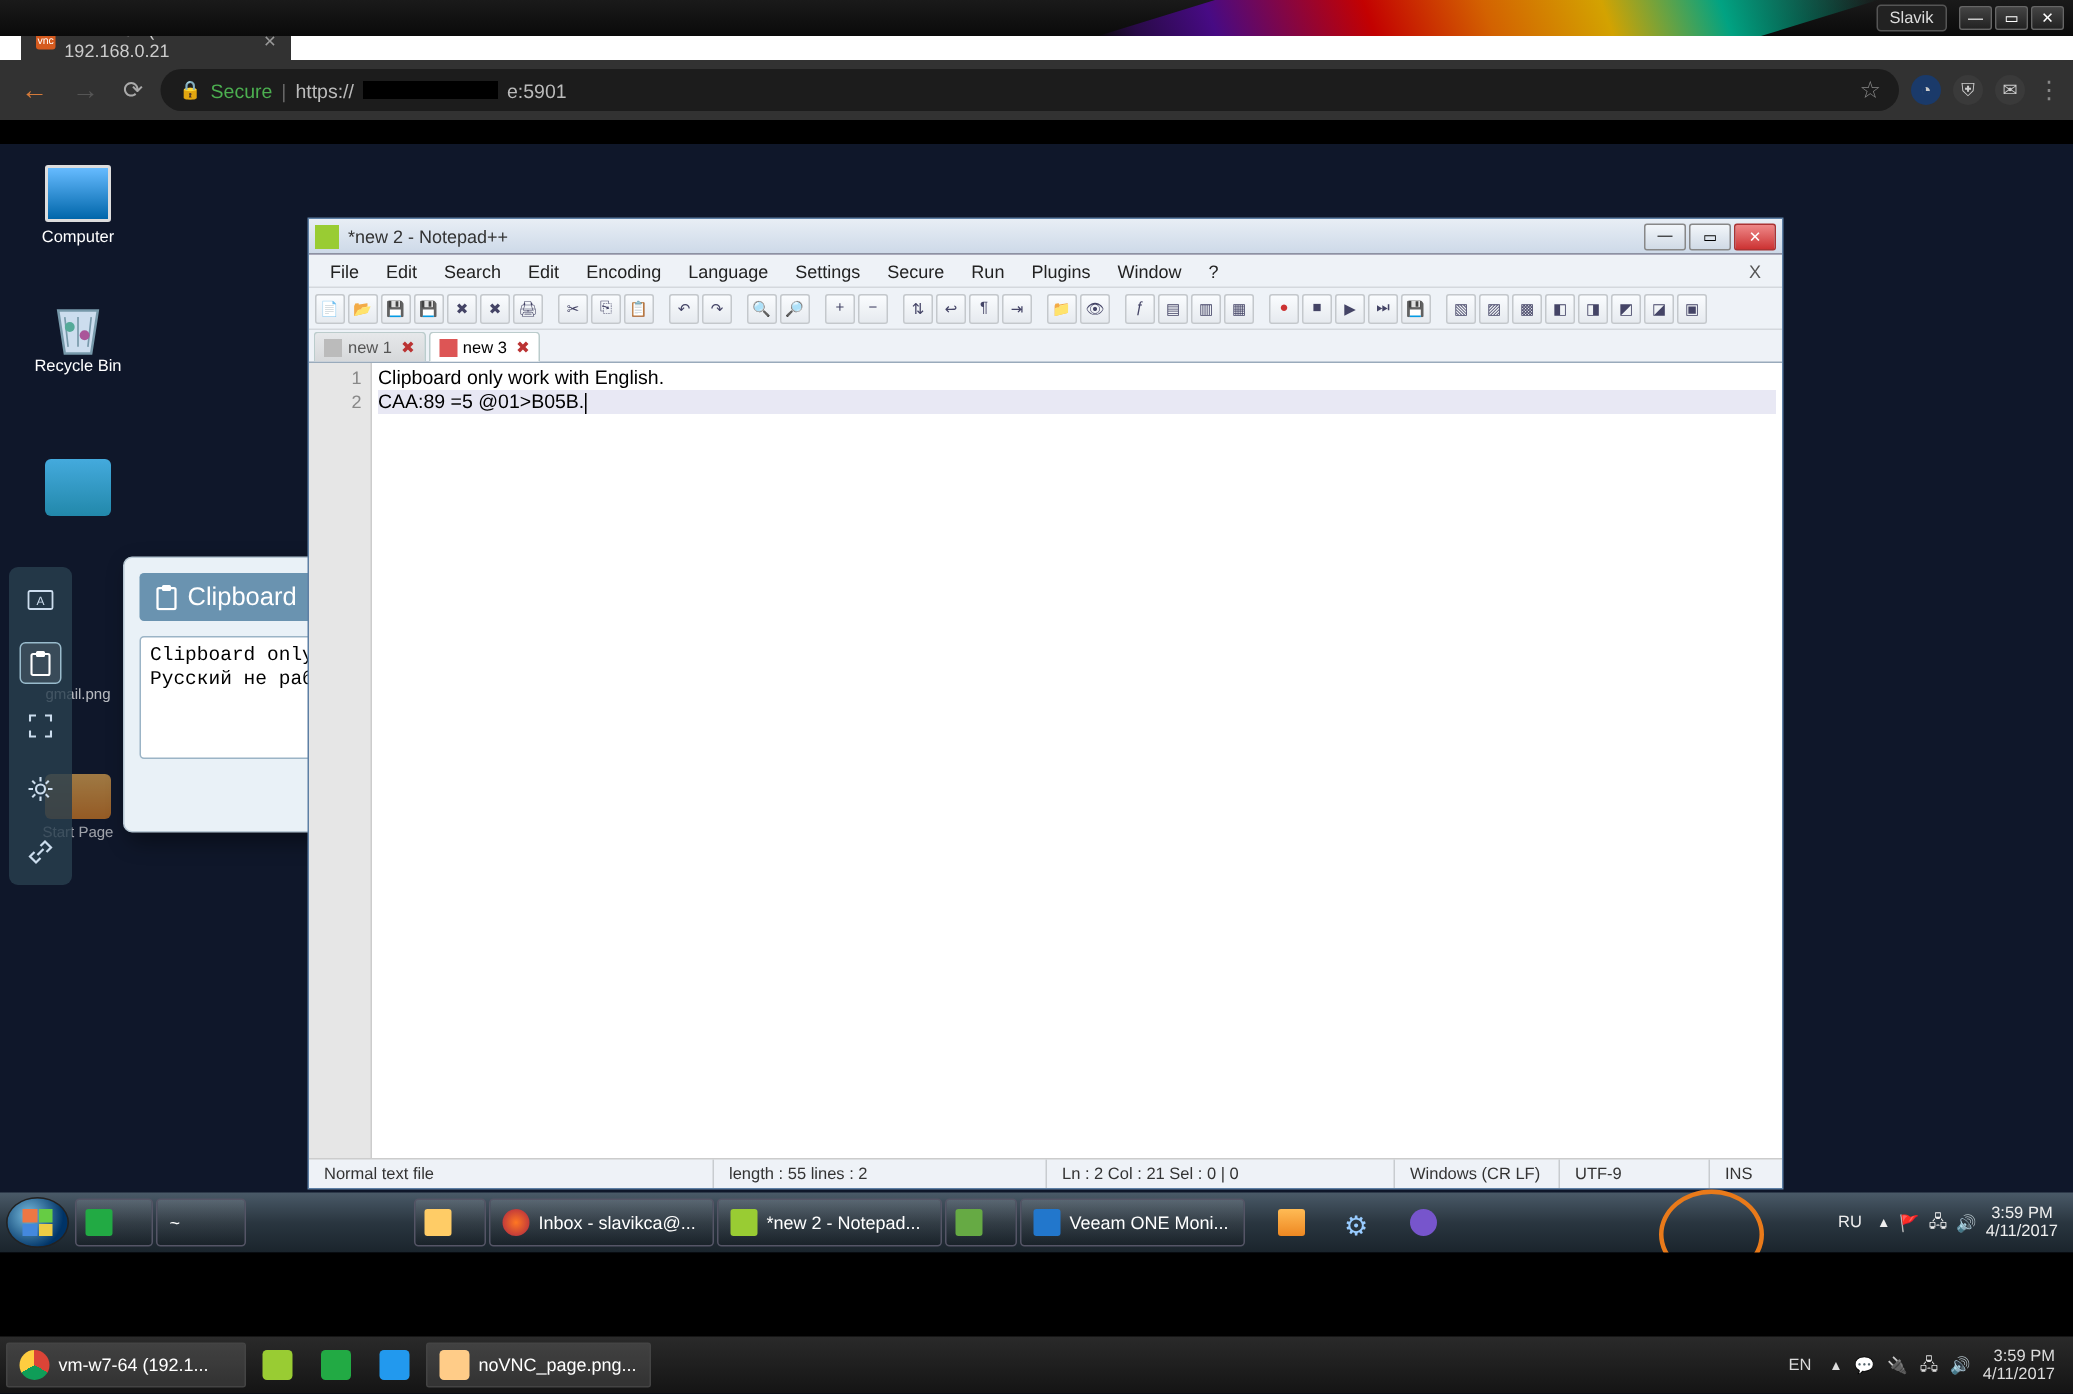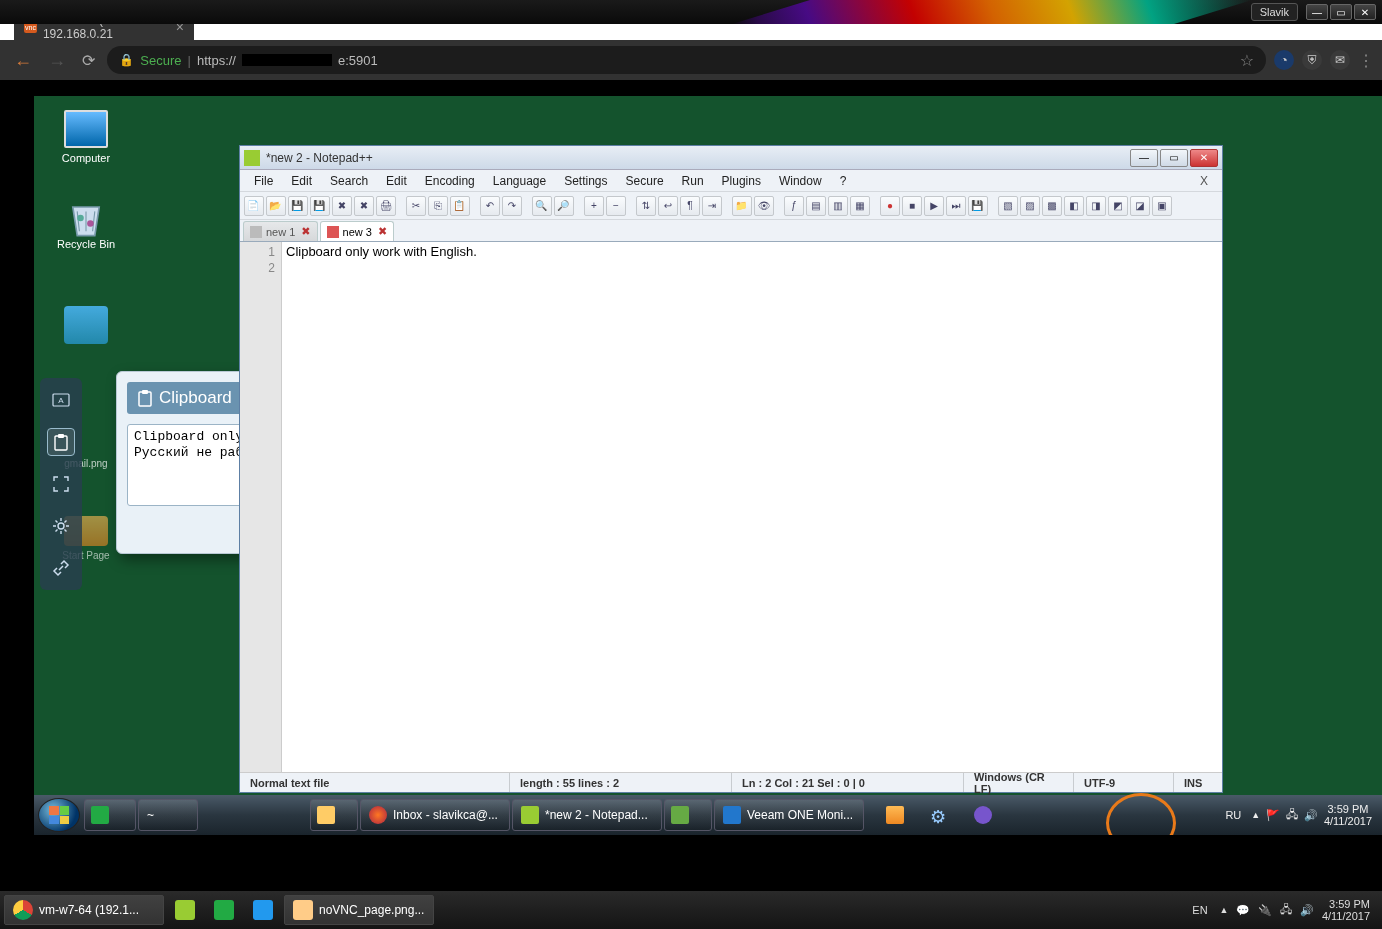--- a/index.html
+++ b/index.html
@@ -19,21 +19,21 @@
   .nav-arrow.dim{color:#555;}
   .addr{flex:1;height:28px;background:#1c1c1c;border-radius:14px;display:flex;align-items:center;padding:0 12px;gap:6px;color:#bbb;font-size:13px;}
   .lock{color:#5a5;font-size:12px;}
   .secure{color:#4caf50;font-size:13px;}
   .divider{color:#666;}
   .url-hidden{display:inline-block;width:90px;height:12px;background:#000;vertical-align:middle;}
   .star{color:#888;font-size:16px;margin-left:auto;}
   .ext-icon{width:20px;height:20px;border-radius:50%;display:flex;align-items:center;justify-content:center;color:#ccc;font-size:12px;}
   .menu-dots{color:#888;font-size:16px;letter-spacing:-2px;}
   
-  .remote{position:absolute;left:0;right:0;top:96px;bottom:94px;background:#14532d;margin-left:34px;}
+  .remote{position:absolute;left:0;right:0;top:96px;bottom:94px;background:#0f172a;}
   
   .dicon{position:absolute;text-align:center;color:#fff;font-size:11px;width:76px;cursor:pointer;}
   .dicon .pic{width:44px;height:38px;margin:0 auto 4px;background:#fff;border-radius:4px;position:relative;}
   .dicon.computer .pic{background:linear-gradient(#6bf,#06a);border:2px solid #ddd;border-radius:2px;}
   .dicon.recycle .pic{background:transparent;}
   .dicon.recycle .pic svg{width:44px;height:44px}
   .dicon.small-label{font-size:10px;}
   
   .vnc-sidebar{position:absolute;left:6px;top:282px;width:42px;background:rgba(40,62,78,.82);border-radius:6px;padding:8px 0;display:flex;flex-direction:column;align-items:center;gap:14px;}
   .vnc-sidebar .sbtn{width:28px;height:28px;border-radius:4px;display:flex;align-items:center;justify-content:center;color:#d2e4ef;font-size:16px;border:1px solid transparent;}
@@ -63,21 +63,21 @@
   .ftab .fi{width:12px;height:12px;background:#bbb;}
   .ftab.active .fi{background:#d55;}
   .editor{flex:1;display:flex;background:#fff;font-family:"Courier New",monospace;font-size:13px;}
   .gutter{width:42px;background:#e6e6e6;border-right:1px solid #ccc;text-align:right;padding:2px 6px 0 0;color:#888;font-size:12px;}
   .gutter div{height:16px;line-height:16px;}
   .code{flex:1;padding:2px 4px 0 4px;position:relative;}
   .code .line{height:16px;line-height:16px;white-space:pre;}
   .code .active-line{background:#e8e8f4;}
   .cursor{display:inline-block;width:1px;height:14px;background:#000;vertical-align:middle;}
   .npp-status{height:20px;background:#eef2f7;border-top:1px solid #ccc;display:flex;align-items:center;font-size:11px;color:#333;}
-  .npp-status .cell{padding:0 10px;border-right:1px solid #c8ccd0;height:100%;display:flex;align-items:center;font-weight:bold;}
+  .npp-status .cell{padding:0 10px;border-right:1px solid #c8ccd0;height:100%;display:flex;align-items:center;}
   .npp-status .cell.flex{flex:1;}
   
   .rtaskbar{position:absolute;left:0;right:0;bottom:0;height:40px;background:linear-gradient(#4a5a68,#2a3640 50%,#1a242c);display:flex;align-items:center;padding:0 4px;}
   .start-orb{width:42px;height:34px;border-radius:50%;background:radial-gradient(circle at 35% 35%,#7bd,#036 70%);border:1px solid #222;display:flex;align-items:center;justify-content:center;margin-right:4px;}
   .win-logo{width:20px;height:18px;display:grid;grid-template:1fr 1fr/1fr 1fr;gap:1px;}
   .win-logo span:nth-child(1){background:#e74;}
   .win-logo span:nth-child(2){background:#6c4;}
   .win-logo span:nth-child(3){background:#48d;}
   .win-logo span:nth-child(4){background:#ec4;}
   .tbtn{height:32px;display:flex;align-items:center;gap:6px;padding:0 8px;border:1px solid #556;border-radius:3px;background:linear-gradient(rgba(255,255,255,.12),rgba(0,0,0,.15));color:#fff;font-size:12px;margin-right:2px;white-space:nowrap;overflow:hidden;}
@@ -295,20 +295,21 @@
           <span class="fx">✖</span>
         </div>
     </div>
     <div class="editor">
       <div class="gutter">
           <div>1</div>
           <div>2</div>
         </div>
       <div class="code">
         <div class="line">Clipboard only work with English.</div>
+        <div class="line active-line"><span>CAA:89 =5 @01&gt;B05B.</span><span class="cursor"></span></div>
       </div>
     </div>
     <div class="npp-status">
       <div class="cell" style="width:270px">Normal text file</div>
       <div class="cell" style="width:222px">length : 55    lines : 2</div>
       <div class="cell flex">Ln : 2    Col : 21    Sel : 0 | 0</div>
       <div class="cell" style="width:110px">Windows (CR LF)</div>
       <div class="cell" style="width:100px">UTF-9</div>
       <div class="cell" style="width:48px;border:none">INS</div>
     </div>

